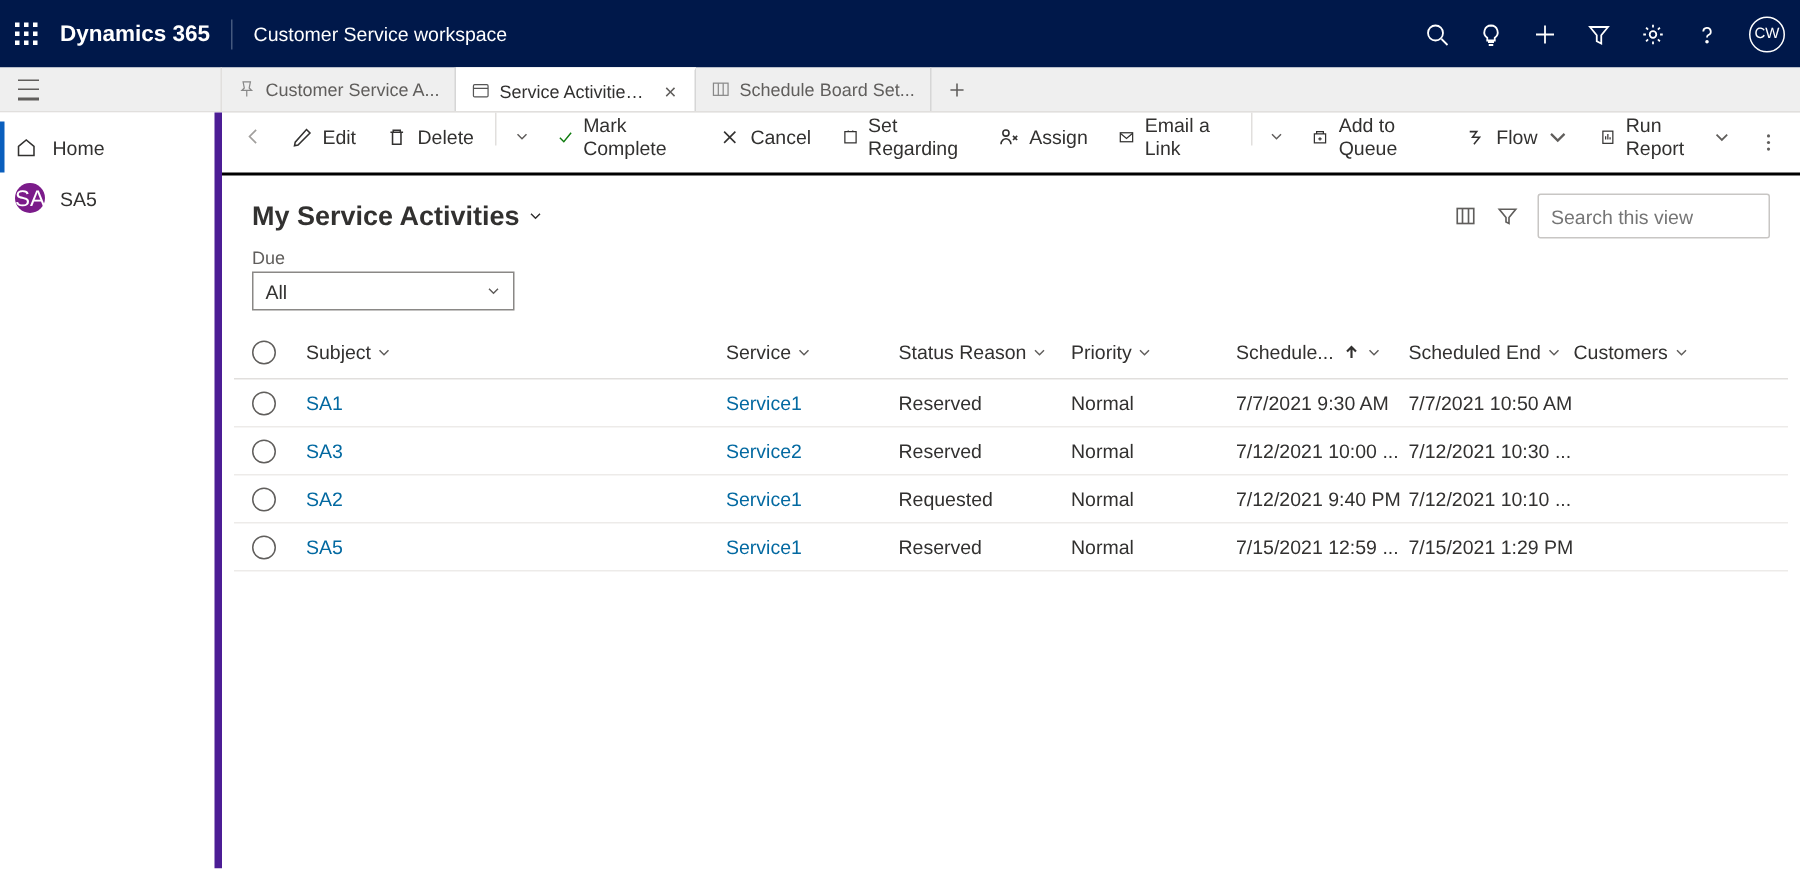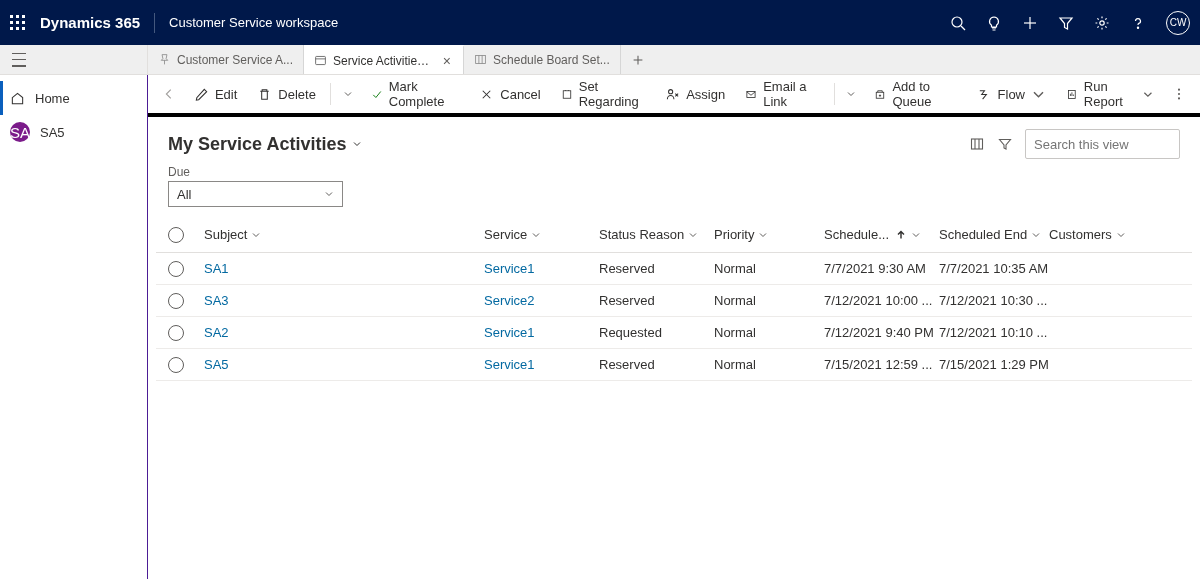--- a/index.html
+++ b/index.html
@@ -7,38 +7,38 @@
     .topbar{height:45px;background:#00184a;color:#fff;display:flex;align-items:center;padding:0 10px}
     .waffle{width:16px;height:16px;display:grid;grid-template-columns:repeat(3,1fr);grid-template-rows:repeat(3,1fr);gap:2px;margin-right:14px;cursor:pointer}
     .waffle span{background:#fff;width:3px;height:3px}
     .brand{font-weight:700;font-size:15px}
     .divider{width:1px;height:20px;background:#44587e;margin:0 14px}
     .workspace{font-size:13px}
     .topbar-right{margin-left:auto;display:flex;align-items:center;gap:20px}
     .topbar-right svg{width:16px;height:16px;cursor:pointer}
     .avatar-top{width:24px;height:24px;border:1px solid #fff;border-radius:50%;display:flex;align-items:center;justify-content:center;font-size:10px;cursor:pointer}
     .shell{display:flex;height:calc(100% - 45px)}
-    .leftcol{width:148px;background:#fff;border-right:1px solid #4c1d95;display:flex;flex-direction:column}
+    .leftcol{width:148px;background:#fff;border-right:5px solid #4c1d95;display:flex;flex-direction:column}
     .tabstrip-wrap{flex:1;display:flex;flex-direction:column}
     .tabstrip{height:30px;background:#efefef;display:flex;align-items:stretch;border-bottom:1px solid #e1dfdd}
     .hamburger-cell{width:148px;display:flex;align-items:center;justify-content:flex-start;padding-left:12px;background:#efefef;border-right:1px solid #e1dfdd;border-bottom:1px solid #e1dfdd;height:30px}
     .hamburger{width:16px;height:14px;display:flex;flex-direction:column;justify-content:space-between;cursor:pointer}
     .hamburger span{height:1.5px;background:#605e5c;width:14px}
     .tab{display:flex;align-items:center;padding:0 10px;gap:6px;font-size:12px;color:#605e5c;border-right:1px solid #d6d6d6;cursor:pointer;max-width:160px;white-space:nowrap;overflow:hidden}
     .tab.active{background:#fff;border-top:2px solid #fff;color:#323130}
     .tab svg{width:13px;height:13px;flex:none}
     .tab-label{overflow:hidden;text-overflow:ellipsis}
     .tab-close{font-size:14px;color:#605e5c;padding:0 2px;cursor:pointer}
     .tab-add{display:flex;align-items:center;padding:0 10px;cursor:pointer;color:#605e5c}
     .nav{padding-top:6px}
     .nav-item{display:flex;align-items:center;height:34px;padding:0 10px;gap:10px;cursor:pointer;font-size:13px}
     .nav-item.selected{border-left:3px solid #0a5fbd;padding-left:7px}
     .nav-item svg{width:15px;height:15px}
     .sa-badge{width:20px;height:20px;border-radius:50%;background:#7b1b8a;color:#fff;font-size:15px;display:flex;align-items:center;justify-content:center}
-    .cmdbar{height:42px;display:flex;align-items:center;border-bottom:4px solid #000000;padding:0 8px;gap:4px}
+    .cmdbar{height:42px;display:flex;border-bottom:2px solid #000000;padding:0 8px;gap:4px}
     .cmd{display:flex;align-items:center;gap:6px;padding:0 8px;height:32px;cursor:pointer;font-size:13px;color:#323130;border-radius:2px}
     .cmd svg{width:15px;height:15px}
     .cmd-sep{width:1px;height:22px;background:#e1dfdd;margin:0 2px}
     .chev-btn{display:flex;align-items:center;padding:0 6px;height:32px;cursor:pointer}
     .back-btn{width:32px;height:32px;display:flex;align-items:center;justify-content:center;cursor:pointer;color:#a19f9d}
     .cmdbar-right{margin-left:auto;display:flex;align-items:center;gap:4px}
     .view-header{display:flex;align-items:center;padding:12px 20px 6px}
     .view-title{font-size:18px;font-weight:600;display:flex;align-items:center;gap:6px;cursor:pointer}
     .view-tools{margin-left:auto;display:flex;align-items:center;gap:12px}
     .view-tools svg{width:16px;height:16px;cursor:pointer;color:#605e5c}
@@ -369,21 +369,21 @@
                 </div>
                 <div class="col col-subject">
                   <a>SA1</a>
                 </div>
                 <div class="col col-service">
                   <a>Service1</a>
                 </div>
                 <div class="col col-status">Reserved</div>
                 <div class="col col-priority">Normal</div>
                 <div class="col col-start">7/7/2021 9:30 AM</div>
-                <div class="col col-end">7/7/2021 10:35 AM</div>
+                <div class="col col-end">7/7/2021 10:50 AM</div>
                 <div class="col col-cust"></div>
               </div>
               <div class="grid-row">
                 <div class="col-check">
                   <div class="circle"></div>
                 </div>
                 <div class="col col-subject">
                   <a>SA3</a>
                 </div>
                 <div class="col col-service">

